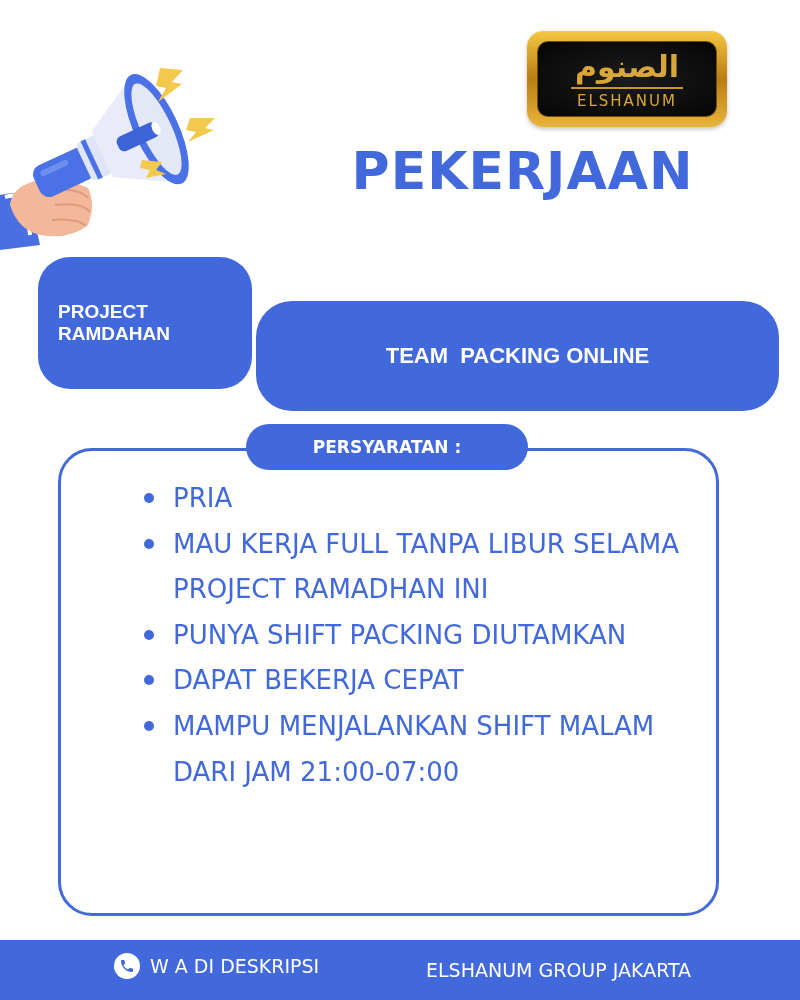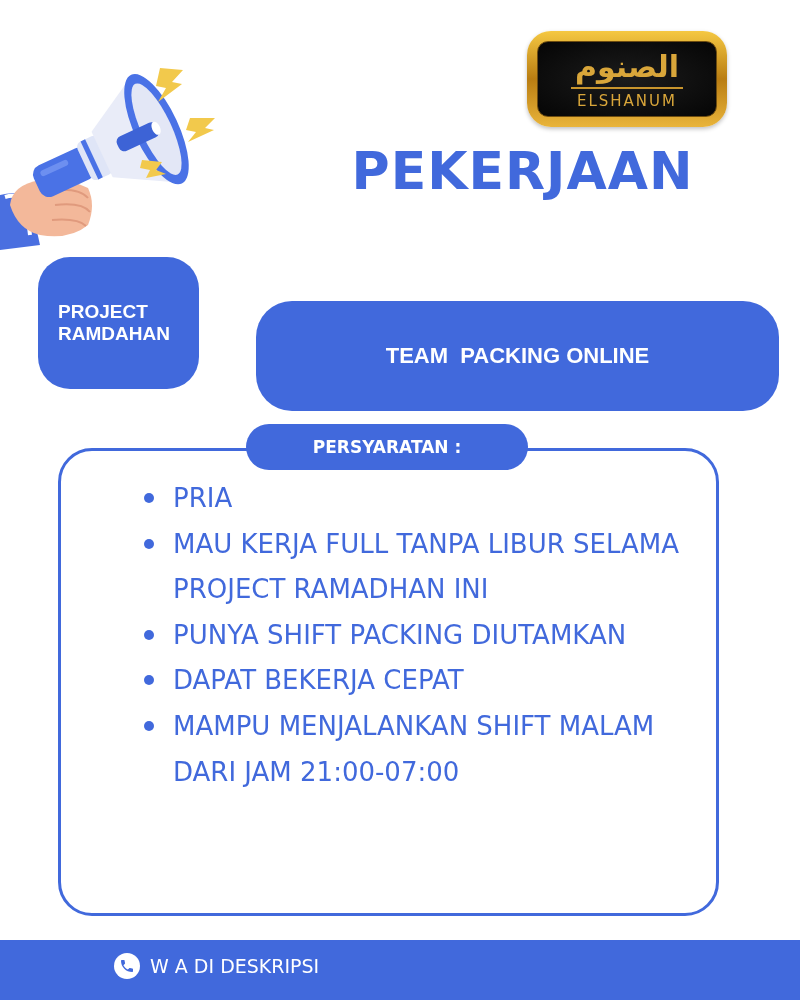--- a/index.html
+++ b/index.html
@@ -3,21 +3,21 @@
   <meta charset="utf-8">
   <style>
     * { box-sizing: border-box; margin: 0; padding: 0; }
     html, body { width: 800px; height: 1000px; overflow: hidden; background: #ffffff; }
     body { position: relative; font-family: "Liberation Sans", sans-serif; }
 
     .megaphone { position: absolute; left: 0; top: 30px; width: 230px; height: 220px; }
 
     .logo {
       position: absolute; left: 527px; top: 31px; width: 200px; height: 96px;
-      border-radius: 24px;
+      border-radius: 16px;
       background: linear-gradient(180deg, #f5c842 0%, #b97d12 50%, #e9b43a 100%);
       padding: 10px;
       box-shadow: 0 2px 4px rgba(0,0,0,0.25);
     }
     .logo-inner {
       width: 100%; height: 100%; border-radius: 11px;
       background: radial-gradient(ellipse at center, #1c1c1c 0%, #050505 100%);
       border: 1px solid #6d4c10;
       display: flex; flex-direction: column; align-items: center; justify-content: center;
     }
@@ -31,21 +31,21 @@
       color: #d9a63a; line-height: 18px;
     }
 
     .title {
       position: absolute; left: 330px; top: 142px; width: 385px;
       color: #4169dc; font-family: "DejaVu Sans", sans-serif; font-weight: bold;
       font-size: 52px; line-height: 58px; text-align: center; letter-spacing: 1px;
     }
 
     .project-badge {
-      position: absolute; left: 38px; top: 257px; width: 161px; height: 132px;
+      position: absolute; left: 38px; top: 257px; width: 214px; height: 132px;
       background: #4169dc; border-radius: 32px;
       display: flex; flex-direction: column; justify-content: center; padding-left: 20px;
     }
     .project-badge span {
       color: #ffffff; font-family: "Liberation Sans", sans-serif; font-weight: bold;
       font-size: 19px; line-height: 22px;
     }
 
     .position-box {
       position: absolute; left: 256px; top: 301px; width: 523px; height: 110px;
@@ -171,13 +171,16 @@
 
 <div class="footer">
   <div class="footer-contact">
     <span class="phone-icon">
       <svg width="16" height="16" viewBox="0 0 24 24">
         <path d="M6.6 10.8c1.4 2.8 3.8 5.1 6.6 6.6l2.2-2.2c.3-.3.7-.4 1-.2 1.1.4 2.3.6 3.6.6.6 0 1 .4 1 1V20c0 .6-.4 1-1 1C10.6 21 3 13.4 3 4c0-.6.4-1 1-1h3.5c.6 0 1 .4 1 1 0 1.3.2 2.5.6 3.6.1.3 0 .7-.2 1L6.6 10.8z" fill="#4169dc"></path>
       </svg>
     </span>
     <span class="footer-text">W A DI DESKRIPSI</span>
   </div>
+  <div class="footer-company">
+    <span class="footer-text">ELSHANUM GROUP JAKARTA</span>
+  </div>
 </div>
 
 </body></html>

